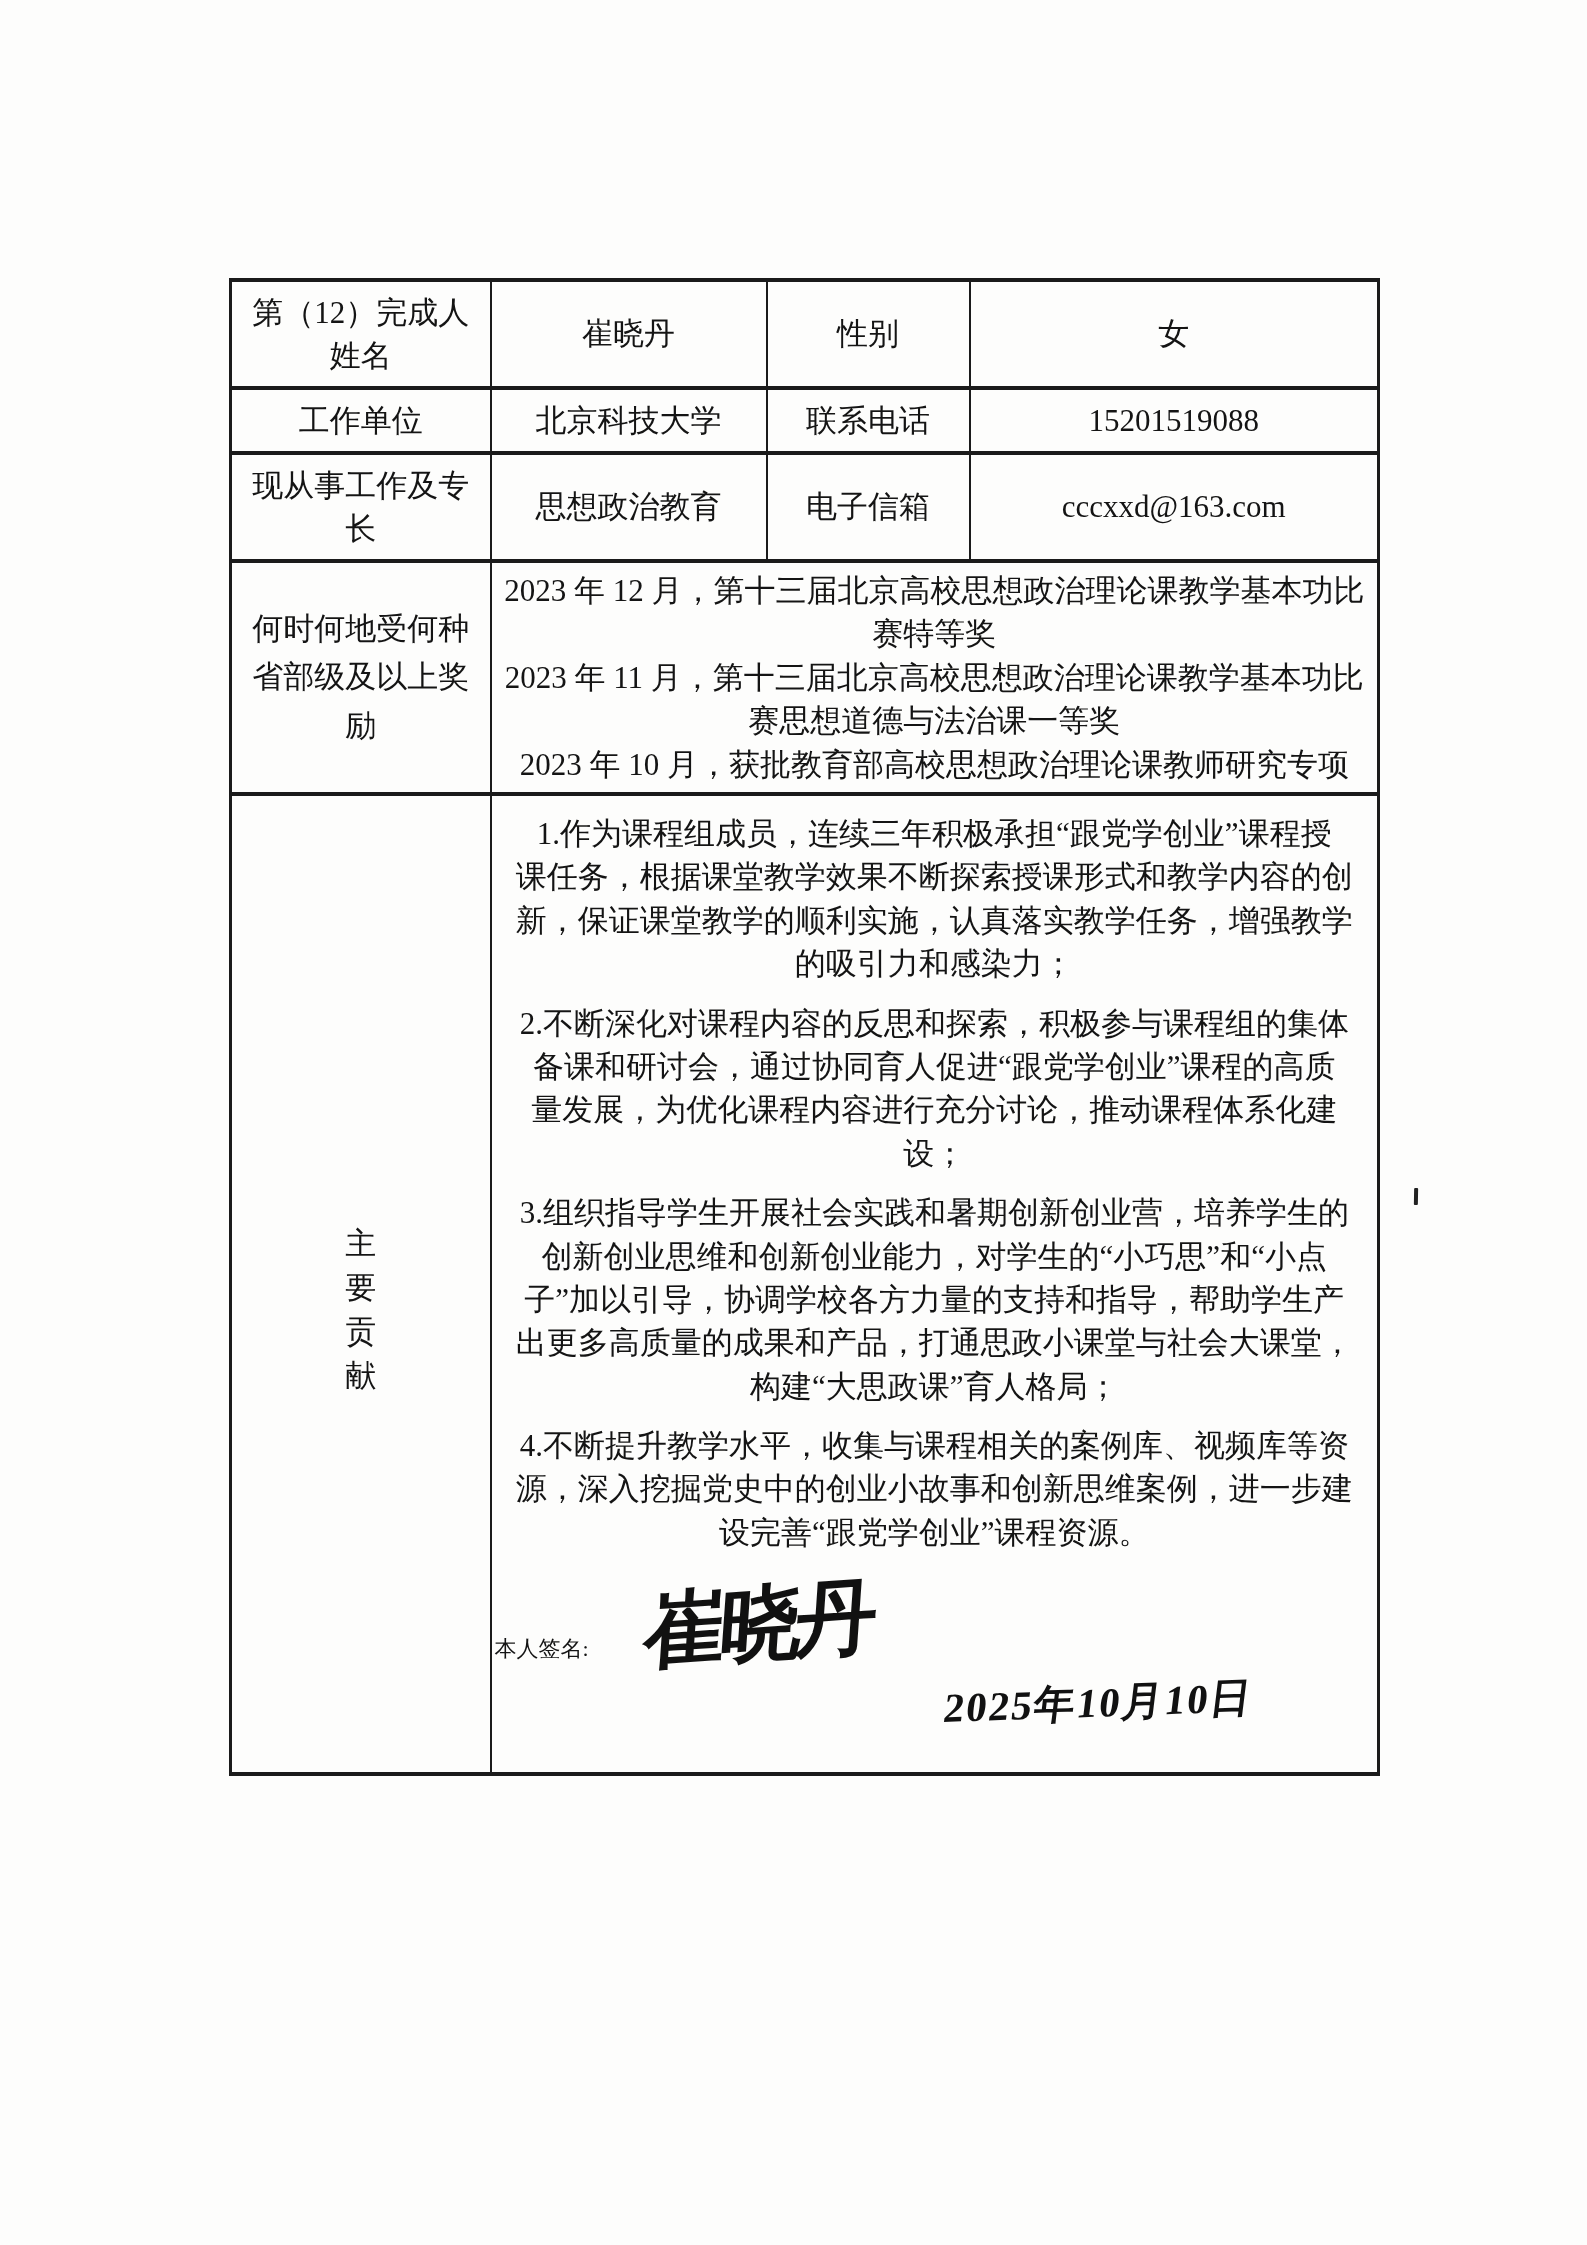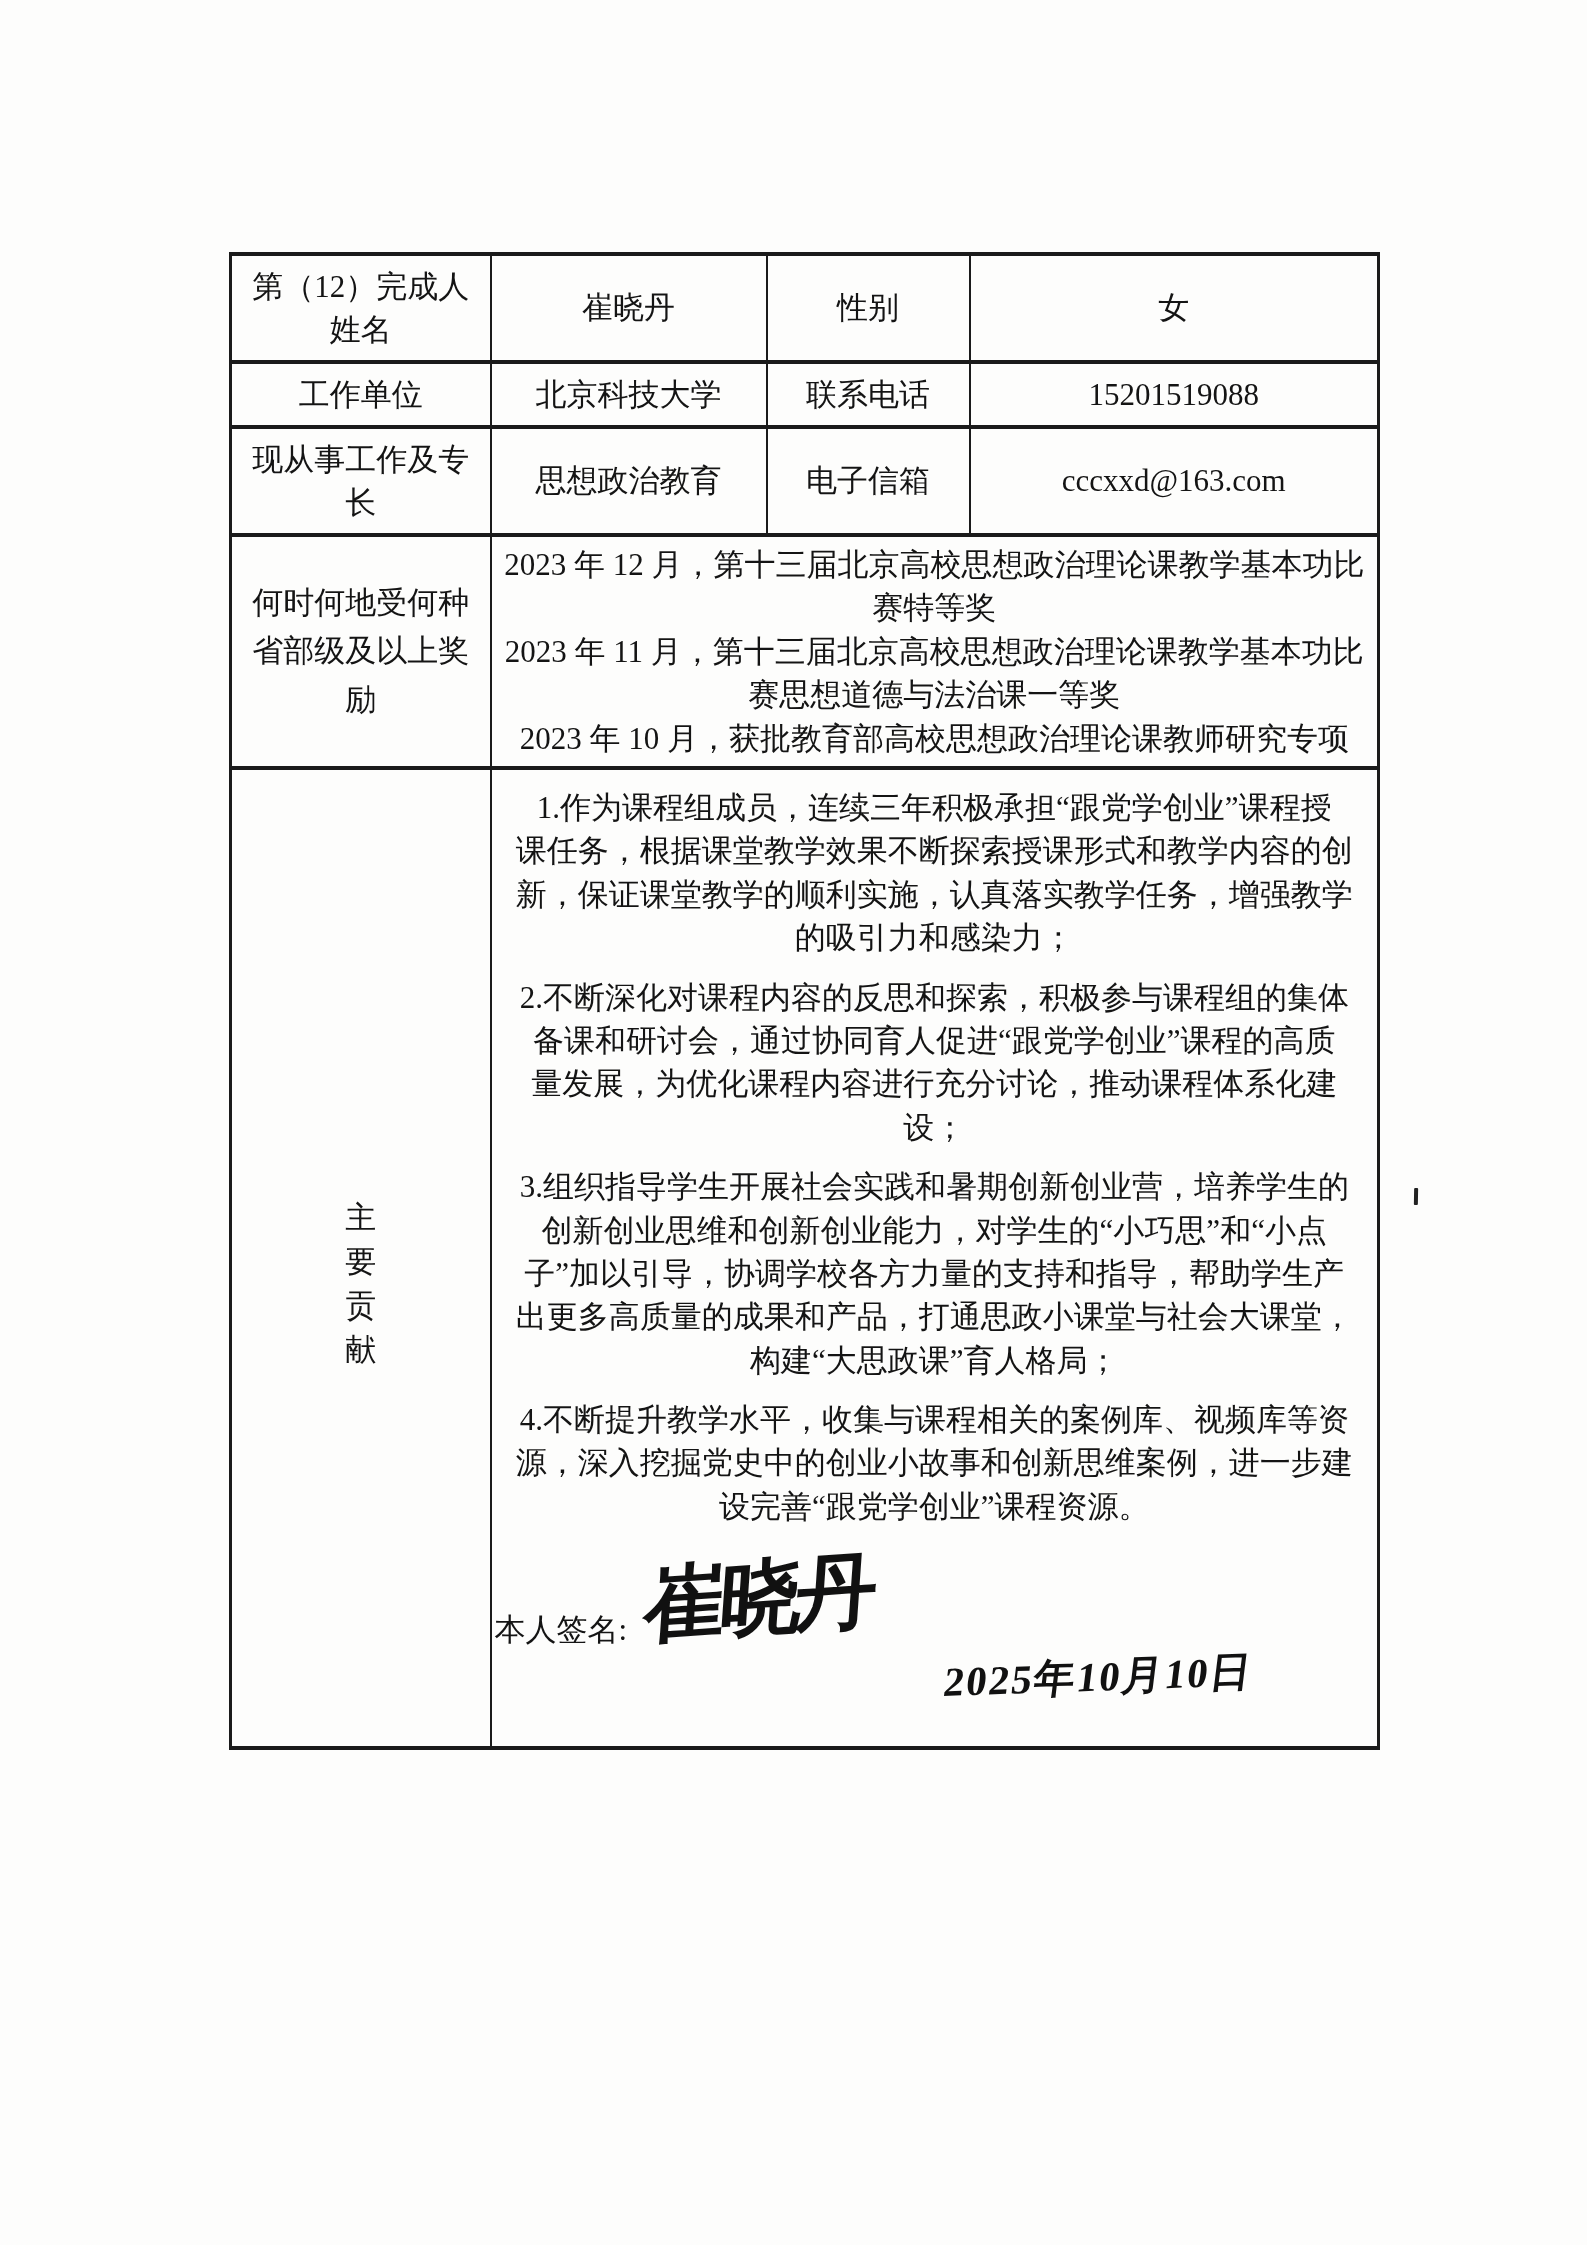--- a/index.html
+++ b/index.html
@@ -12,21 +12,21 @@
     width: 1587px;
     height: 2245px;
     background: #fdfdfc;
     overflow: hidden;
     font-family: "Liberation Serif", "DejaVu Serif", serif;
     color: #141414;
   }
   table.form {
     position: absolute;
     left: 229px;
-    top: 252px;
+    top: 278px;
     width: 1148px;
     border-collapse: collapse;
     table-layout: fixed;
   }
   table.form,
   table.form td {
     border: 2px solid #1b1b1b;
   }
   table.form td {
     border-top-width: 4px;
@@ -67,21 +67,21 @@
   .paragraph { margin: 16px; }
   .signature-row {
     position: relative;
     margin-top: 48px;
     height: 170px;
   }
   .signature-label {
     position: absolute;
     left: 3px;
     top: 32px;
-    font-size: 31px;
+    font-size: 22px;
   }
   .handwriting {
     font-weight: 600;
     color: #111111;
   }
   .signature-name {
     position: absolute;
     left: 152px;
     top: -26px;
     font-size: 82px;

